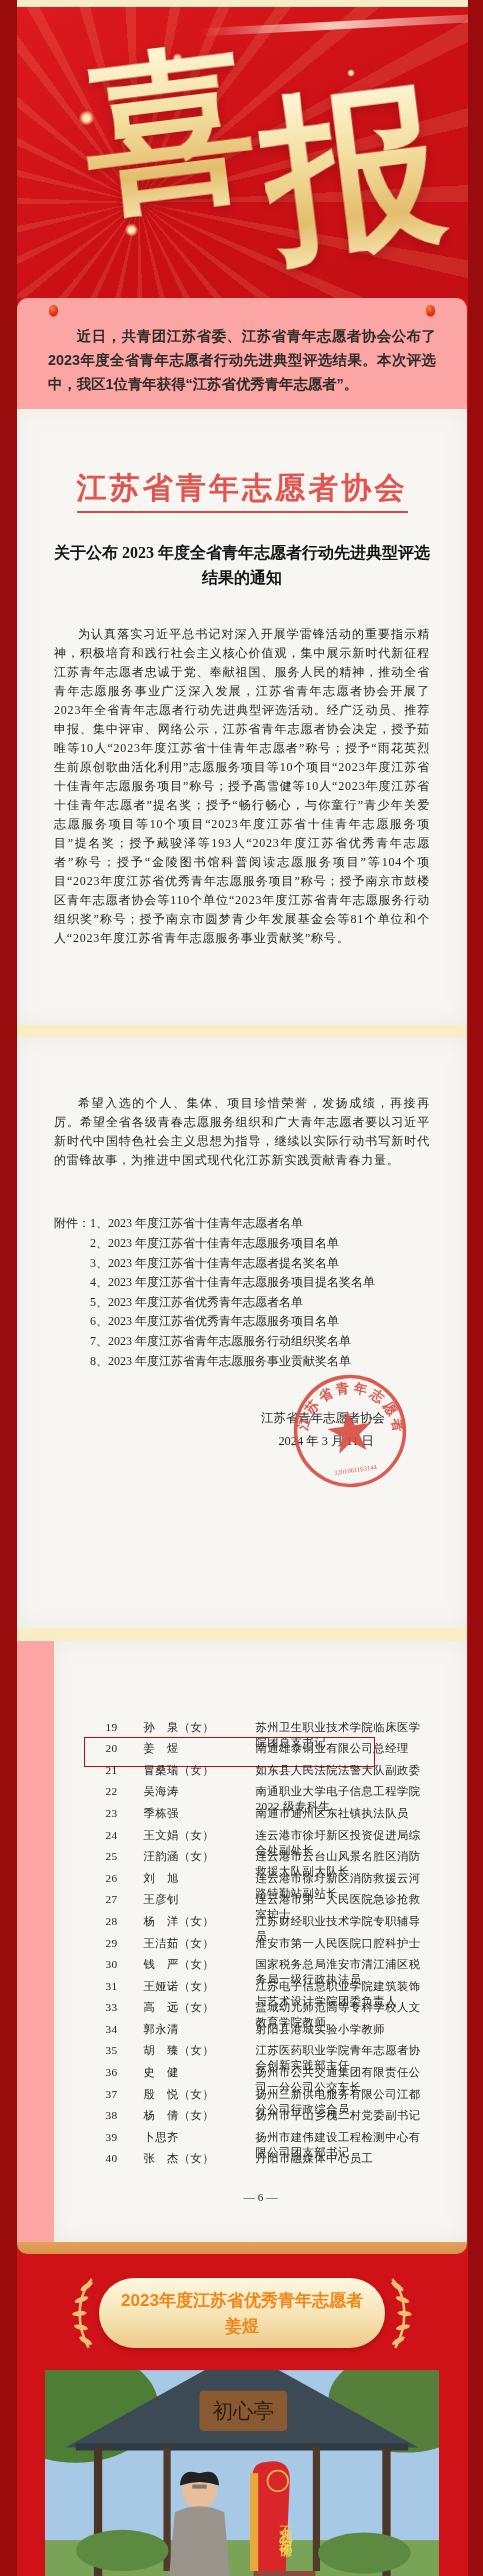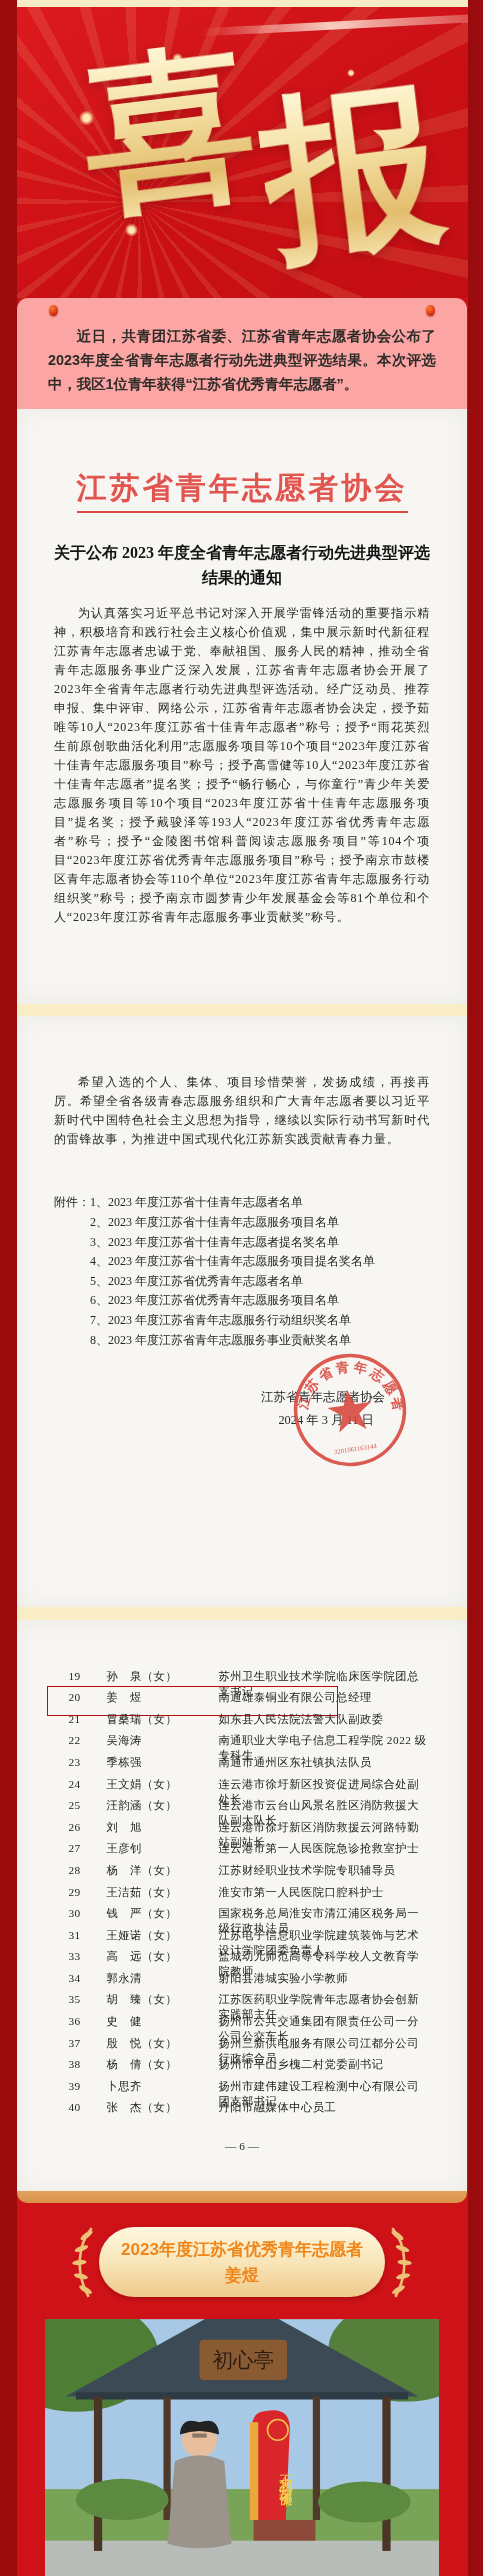--- a/index.html
+++ b/index.html
@@ -36,33 +36,33 @@
   
   .page{background:#f7f6f3;padding:0 37px;font-family:"Liberation Serif","DejaVu Serif",serif;color:#262626;box-shadow:inset 0 0 20.6px rgba(205,198,180,.25);}
   .page-gap{height:12.4px;background:#f8edc4;}
   .doc-org{
     padding-top:62px;text-align:center;color:#e2544e;font-weight:bold;
     font-size:30px;letter-spacing:3.1px;line-height:1.15;
     border-bottom:none;
   }
   .doc-org-inner{display:inline-block;border-bottom:2.1px solid #d84b42;padding-bottom:5.2px;}
   .doc-title{margin-top:27px;text-align:center;font-weight:bold;font-size:16px;line-height:25px;color:#141414;}
-  .doc-body{margin-top:14px;font-size:12px;line-height:19px;letter-spacing:0.8px;text-align:justify;text-indent:2em;padding-bottom:77px;}
+  .doc-body{margin-top:35px;font-size:12px;line-height:19px;letter-spacing:0.8px;text-align:justify;text-indent:2em;padding-bottom:77px;}
   .doc-hope{padding-top:57px;font-size:12px;line-height:19px;letter-spacing:0.8px;text-align:justify;text-indent:2em;}
   .attach{margin-top:24px;font-size:12px;line-height:19.6px;}
   .attach-row{display:flex;margin-top:44px;}
   .attach-label{white-space:nowrap;}
   .attach-list{list-style:none;margin:0;padding:0;}
   .signature{position:relative;margin-top:36px;padding-bottom:175px;}
   .sig-name{text-align:right;padding-right:45px;font-size:12.4px;line-height:23px;}
   .sig-date{text-align:right;padding-right:56px;font-size:12.4px;line-height:23px;}
   .stamp{position:absolute;right:20.6px;top:-35px;opacity:.88;transform:rotate(-8deg);}
 
   
-  .roster{padding-top:49px;padding-bottom:18.5px;}
+  .roster{padding-top:79px;padding-bottom:18.5px;margin-left:37px;}
   .r-row{position:relative;display:flex;align-items:baseline;height:21.6px;font-size:11.3px;letter-spacing:0.5px;color:#222;}
   .r-no{width:38px;padding-left:14.4px;}
   .r-name{width:112px;}
   .r-org{flex:1;}
   .r-row.highlighted .hl-box{display:block;}
   .hl-box{display:none;position:absolute;left:-7.2px;top:-4.6px;width:289px;height:28px;border:1.5px solid #b60d0c;}
   .pageno{text-align:center;font-size:11.3px;padding:17.5px 0 20.6px 0;color:#222;}
 
   .orange-cap{height:12.4px;background:linear-gradient(#e2a25d,#d9924a);border-radius:0 0 10.3px 10.3px;margin:0 0.5px;}
 

